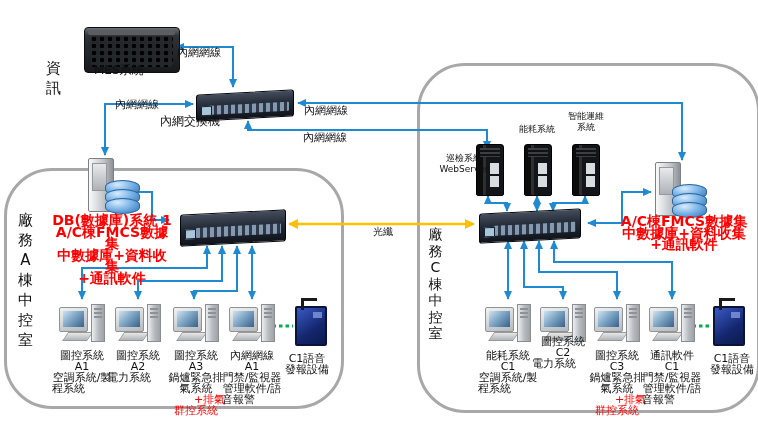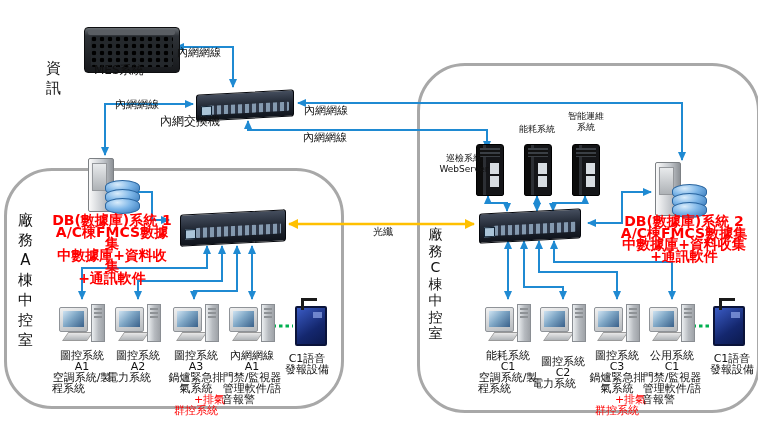--- a/index.html
+++ b/index.html
@@ -191,21 +191,20 @@
   <div class="lbl vlabel" style="left:426px; top:226px; font-size:14px; line-height:16.5px;">廠務C棟中控室</div>
   <div class="lbl vlabel" style="left:16px; top:210px;">廠務A棟中控室</div>
 
   <div class="lbl dbl" style="left:52px; top:215px; width:120px;">
     <div>DB(數據庫)系統 1</div>
     <div>A/C棟FMCS數據集</div>
     <div>中數據庫+資料收集</div>
     <div>+通訊軟件</div>
   </div>
   <div class="lbl dbl" style="left:611px; top:216px; width:146px;">
-    <div>DB(數據庫)系統 2</div>
     <div>A/C棟FMCS數據集</div>
     <div>中數據庫+資料收集</div>
     <div>+通訊軟件</div>
   </div>
 
   <div class="lbl srv-lbl" style="left:401px; top:153px; width:54px;margin-left:36px;">
     <div>巡檢系統</div>
     <div>WebServer</div>
   </div>
   <div class="lbl srv-lbl" style="left:512px; top:124px; width:50px;">
@@ -229,27 +228,27 @@
     <div>內網網線 A1</div><span>門禁/監視器管理軟件/語音報警</span><span class="red"></span>
   </div>
   <div class="lbl ws-label" style="left:281px; top:353px; width:52px;">
     <div>C1語音</div>
     <div>發報設備</div>
   </div>
 
   <div class="lbl ws-label" style="left:477px; top:350px;">
     <div>能耗系統 C1</div><span>空調系統/製程系統</span><span class="red"></span>
   </div>
-  <div class="lbl ws-label" style="left:532px; top:356px;">
+  <div class="lbl ws-label" style="left:532px; top:336px;">
     <div>圖控系統 C2</div><span>電力系統</span><span class="red"></span>
   </div>
   <div class="lbl ws-label" style="left:586px; top:350px;">
     <div>圖控系統 C3</div><span>鍋爐緊急排氣系統</span><span class="red">+排氣群控系統</span>
   </div>
   <div class="lbl ws-label" style="left:641px; top:350px;">
-    <div>公用系統 C1</div><span>門禁/監視器管理軟件/語音報警</span><span class="red"></span>
+    <div>通訊軟件 C1</div><span>門禁/監視器管理軟件/語音報警</span><span class="red"></span>
   </div>
   <div class="lbl ws-label" style="left:706px; top:353px; width:52px;">
     <div>C1語音</div>
     <div>發報設備</div>
   </div>
 
 </div>
 
 </body></html>

